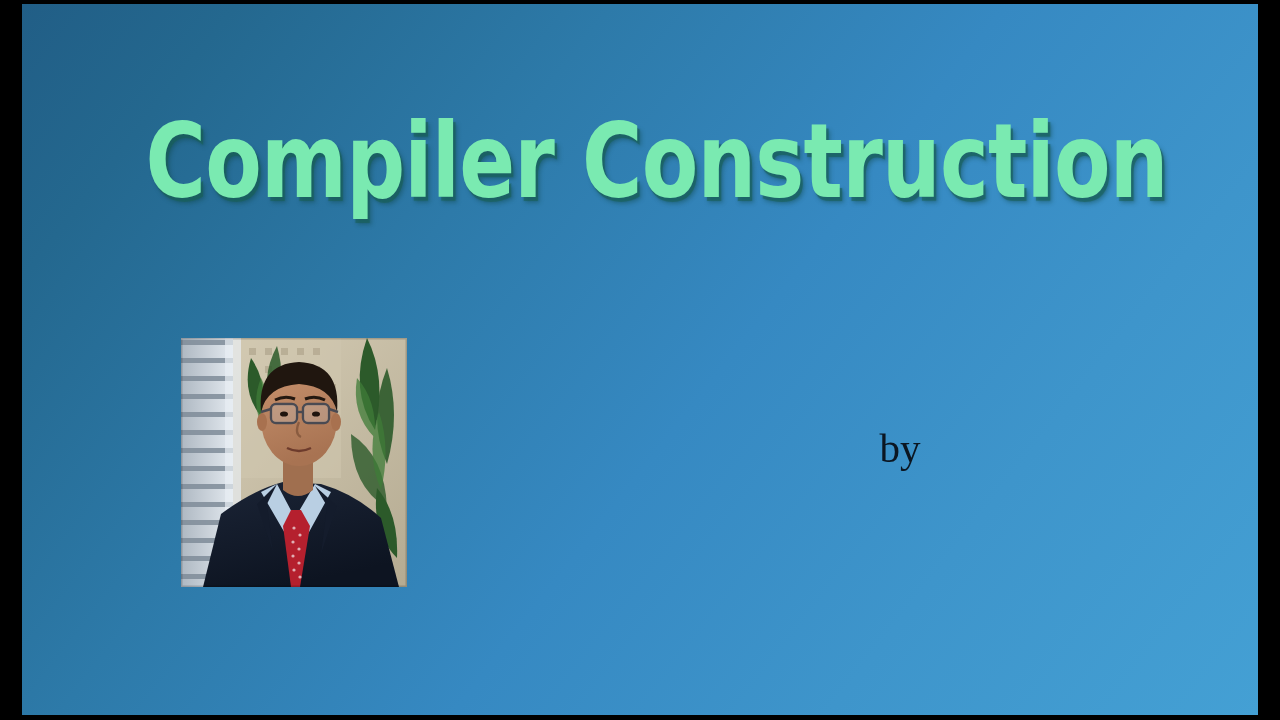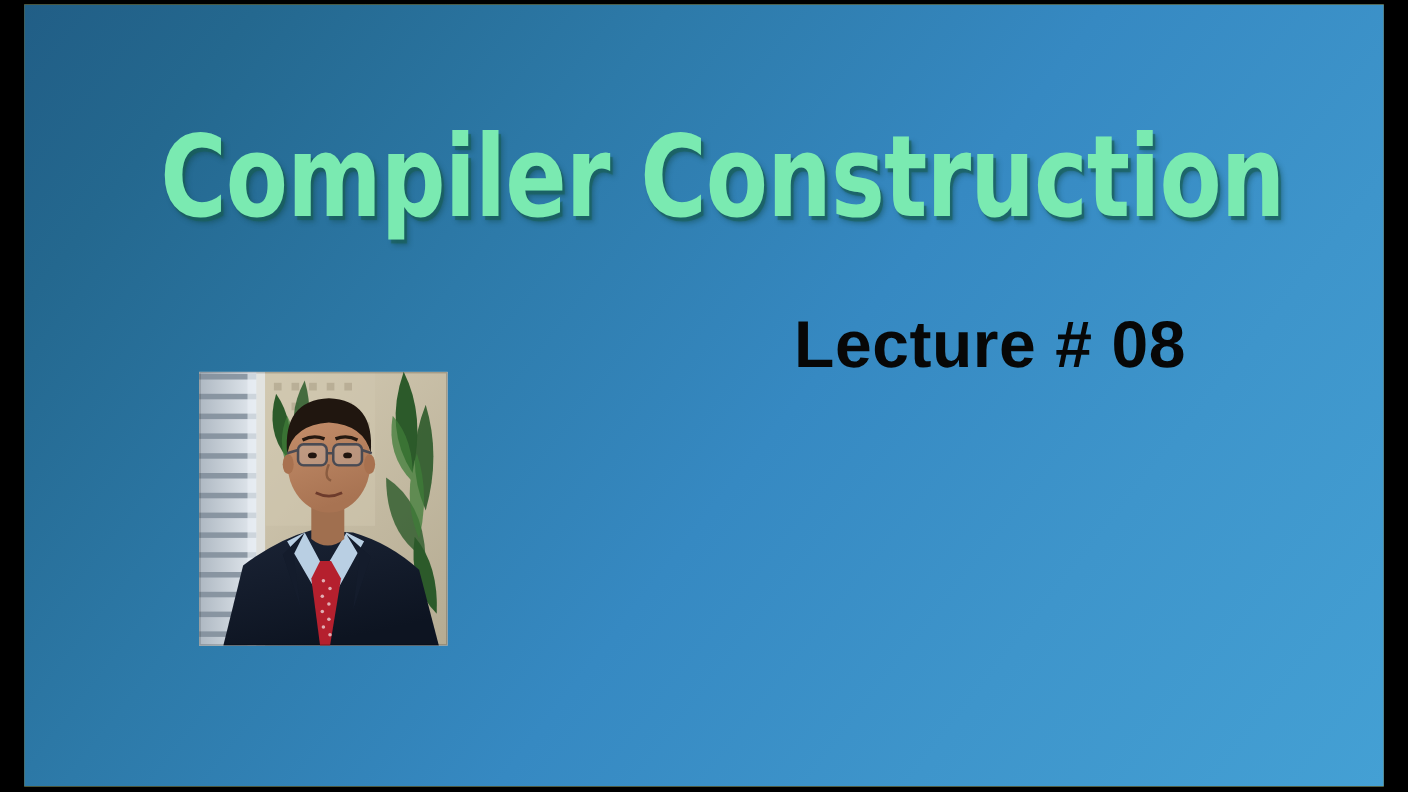--- a/index.html
+++ b/index.html
@@ -13,21 +13,21 @@
     height: 720px;
     overflow: hidden;
     font-family: "Liberation Sans", sans-serif;
   }
 
   
   #video-frame {
     position: relative;
     width: 1280px;
     height: 720px;
-    background: #fde047;
+    background: #e5e5e5;
   }
 
   .pillarbar {
     position: absolute;
     top: 0;
     height: 720px;
     width: 22px;
     background: #000000;
     z-index: 20;
   }
@@ -276,22 +276,22 @@
           <path d="M124 61 q10 -4 20 1" stroke="#241810" stroke-width="3" fill="none"></path>
 
           <path d="M118 84 q-5 12 2 15" stroke="#8a5c40" stroke-width="2.2" fill="none"></path>
           <path d="M106 110 q12 6 24 0" stroke="#6d3b2c" stroke-width="2.4" fill="none"></path>
 
           <rect x="0" y="0" width="226" height="249" fill="none" stroke="rgba(0,0,0,0.18)" stroke-width="3"></rect>
         </g>
       </svg>
     </div>
 
-    <div id="lecture-number">Lecture # 08</div>
-
+
+    <div id="byline">by</div>
 
 
   </div>
 
   <div class="letterbar top"></div>
   <div class="letterbar bottom"></div>
   <div class="pillarbar left"></div>
   <div class="pillarbar right"></div>
 
 </div>

